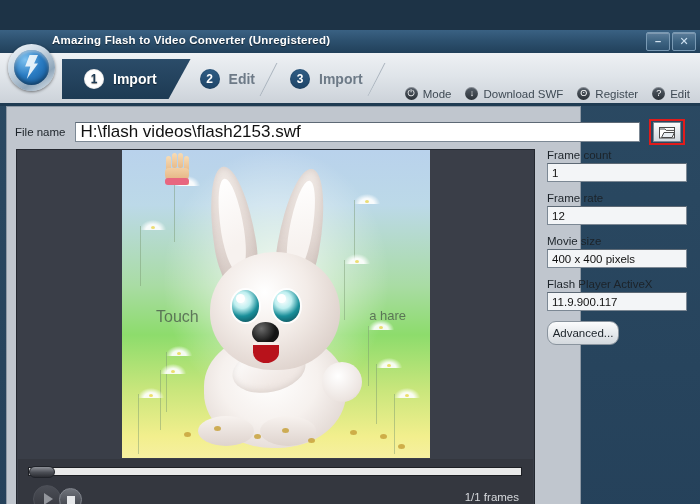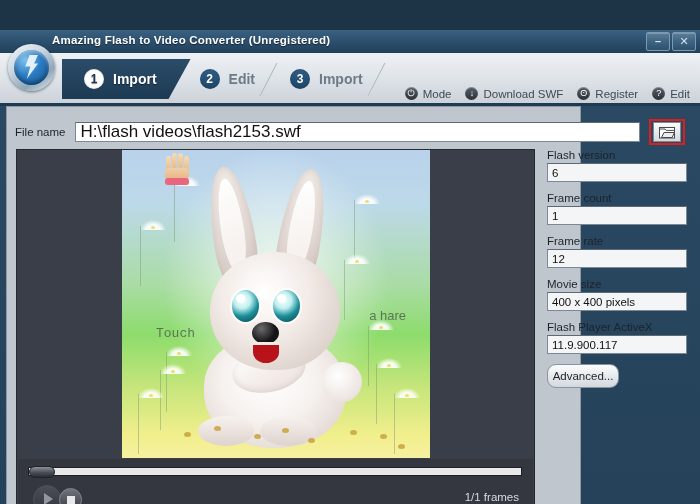--- a/index.html
+++ b/index.html
@@ -136,21 +136,21 @@
     position:absolute;left:9px;top:42px;width:519px;height:370px;
     background:#3a3e48;border:1px solid #242830;box-sizing:border-box;
   }
   .stage{
     position:absolute;left:105px;top:0;width:308px;height:308px;
     background:
       radial-gradient(ellipse at 50% 42%,rgba(255,255,255,.85) 0%,rgba(255,255,255,0) 52%),
       linear-gradient(180deg,#b9d2ec 0%,#bcd9e8 18%,#a9dca4 44%,#8ddc6c 60%,#c9e67c 78%,#f2ef8d 93%,#f6f0a0 100%);
     overflow:hidden;
   }
-  .txt-touch{position:absolute;left:34px;top:176px;font-size:13px;color:#4b5c4b;opacity:.8;font-family:Liberation Mono, monospace;}
+  .txt-touch{position:absolute;left:34px;top:158px;font-size:16px;color:#4b5c4b;opacity:.8;}
   .txt-hare{position:absolute;right:24px;top:158px;font-size:13px;color:#4b5c4b;opacity:.8;}
   .stagebar-l,.stagebar-r{position:absolute;top:0;width:105px;height:308px;background:#3a3e48;}
   .stagebar-l{left:0;} .stagebar-r{right:0;}
 
   
   .daisy{position:absolute;}
   .daisy .stem{position:absolute;left:50%;top:6px;width:1px;height:60px;background:rgba(120,150,110,.45);}
   .daisy .petals{
     position:absolute;left:0;top:0;width:26px;height:10px;
     background:radial-gradient(ellipse at 50% 100%,#ffffff 0%,#ffffff 38%,rgba(255,255,255,0) 72%);
@@ -396,24 +396,20 @@
           <div class="thumb"></div>
         </div>
         <div class="pbtn play"></div>
         <div class="pbtn stop"></div>
         <div class="frames">1/1 frames</div>
       </div>
     </div>
 
     <div class="info">
       <div class="fld">
-        <div class="lab">Flash version</div>
-        <div class="val">6</div>
-      </div>
-      <div class="fld">
         <div class="lab">Frame count</div>
         <div class="val">1</div>
       </div>
       <div class="fld">
         <div class="lab">Frame rate</div>
         <div class="val">12</div>
       </div>
       <div class="fld">
         <div class="lab">Movie size</div>
         <div class="val">400 x 400 pixels</div>

